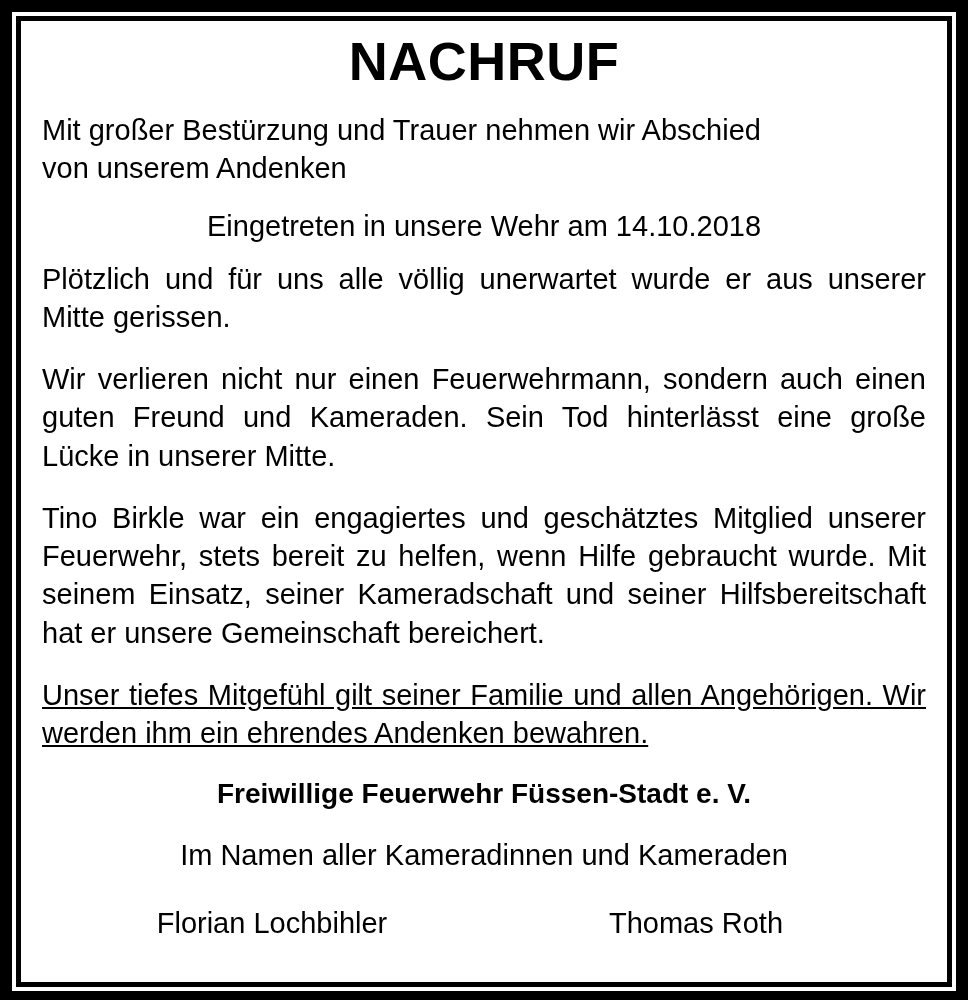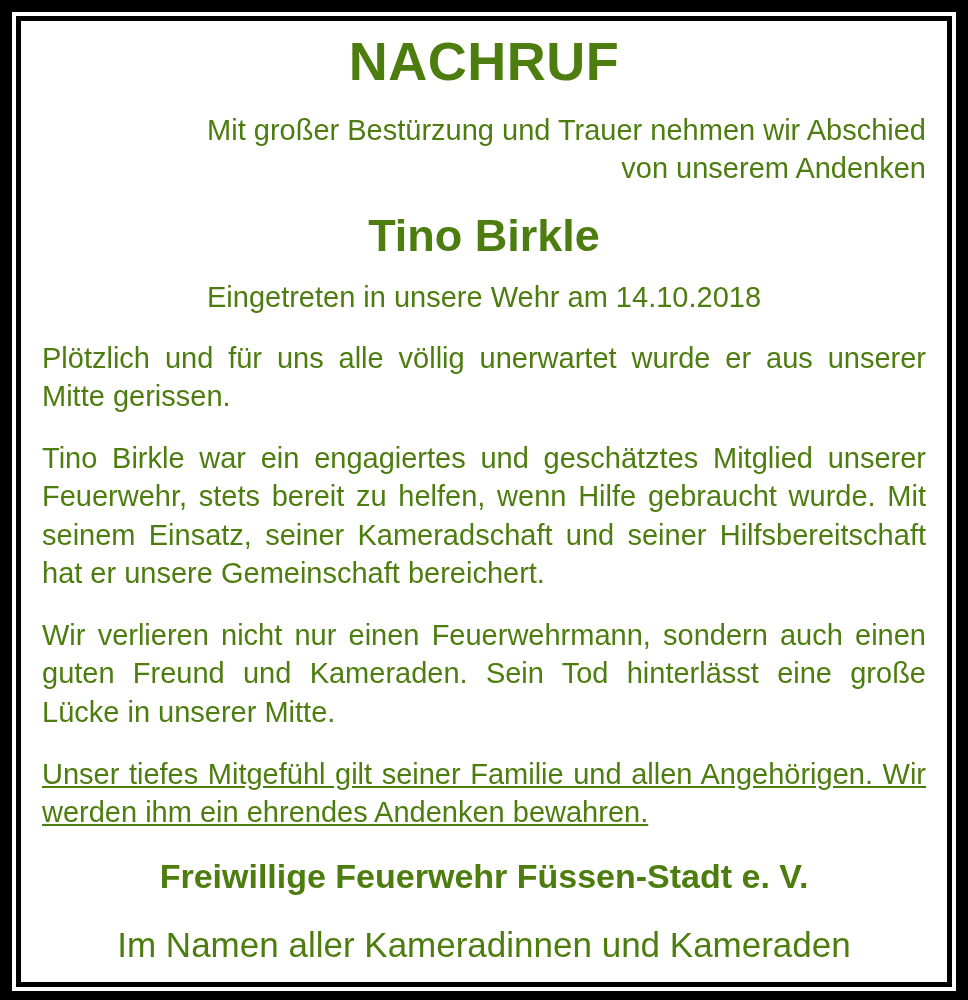--- a/index.html
+++ b/index.html
@@ -9,21 +9,21 @@
     background: #ffffff;
   }
 
   .notice {
     position: relative;
     width: 968px;
     height: 1000px;
     box-sizing: border-box;
     background: #ffffff;
     font-family: "Liberation Sans", "DejaVu Sans", sans-serif;
-    color: #4d7c0f;
+    color: #000000;
     overflow: hidden;
   }
 
   
   .frame-outer {
     position: absolute;
     left: 0;
     top: 0;
     right: 0;
     bottom: 0;
@@ -59,21 +59,21 @@
   .title {
     text-align: center;
     font-weight: bold;
     font-size: 54px;
     line-height: 1.0;
     letter-spacing: 0.5px;
     margin: 13px 0 0 0;
   }
 
   .lead {
-    text-align: right;
+    text-align: left;
     font-size: 29px;
     line-height: 1.30;
     margin: 24px 0 0 0;
   }
 
   .deceased-name {
     text-align: center;
     font-weight: bold;
     font-size: 45px;
     line-height: 1.0;
@@ -81,48 +81,48 @@
   }
 
   .joined {
     text-align: center;
     font-size: 29px;
     line-height: 1.25;
     margin: 21px 0 0 0;
   }
 
   .body-block {
-    margin-top: 23px;
+    margin-top: 15px;
   }
 
   .para {
     text-align: justify;
     text-justify: inter-word;
     font-size: 29px;
     line-height: 1.32;
     margin: 0 0 24px 0;
     hyphens: manual;
   }
 
   .para:last-child {
     margin-bottom: 0;
     text-decoration: underline;
   }
 
   .org {
     text-align: center;
     font-weight: bold;
-    font-size: 34px;
+    font-size: 28px;
     line-height: 1.2;
     margin: 24px 0 0 0;
   }
 
   .on-behalf {
     text-align: center;
-    font-size: 35px;
+    font-size: 29px;
     line-height: 1.2;
     margin: 28px 0 0 0;
   }
 
   .signatures {
     display: flex;
     justify-content: center;
     margin-top: 32px;
   }
 
@@ -148,28 +148,27 @@
 
   <div class="content">
 
     <h1 class="title">NACHRUF</h1>
 
     <p class="lead">
       <span>Mit großer Bestürzung und Trauer nehmen wir Abschied</span><br>
       <span>von unserem Andenken</span>
     </p>
 
-    <div class="deceased-name">Tino Birkle</div>
 
     <div class="joined">Eingetreten in unsere Wehr am 14.10.2018</div>
 
     <div class="body-block">
       <p class="para">Plötzlich und für uns alle völlig unerwartet wurde er aus unserer Mitte gerissen.</p>
+      <p class="para">Wir verlieren nicht nur einen Feuerwehrmann, sondern auch einen guten Freund und Kameraden. Sein Tod hinterlässt eine große Lücke in unserer Mitte.</p>
       <p class="para">Tino Birkle war ein engagiertes und geschätztes Mitglied unserer Feuerwehr, stets bereit zu helfen, wenn Hilfe gebraucht wurde. Mit seinem Einsatz, seiner Kameradschaft und seiner Hilfsbereitschaft hat er unsere Gemeinschaft bereichert.</p>
-      <p class="para">Wir verlieren nicht nur einen Feuerwehrmann, sondern auch einen guten Freund und Kameraden. Sein Tod hinterlässt eine große Lücke in unserer Mitte.</p>
       <p class="para">Unser tiefes Mitgefühl gilt seiner Familie und allen Angehörigen. Wir werden ihm ein ehrendes Andenken bewahren.</p>
     </div>
 
     <div class="org">Freiwillige Feuerwehr Füssen-Stadt e. V.</div>
 
     <div class="on-behalf">Im Namen aller Kameradinnen und Kameraden</div>
 
     <div class="signatures">
       <div class="sig-col left">
         <div class="sig-name">Florian Lochbihler</div>

